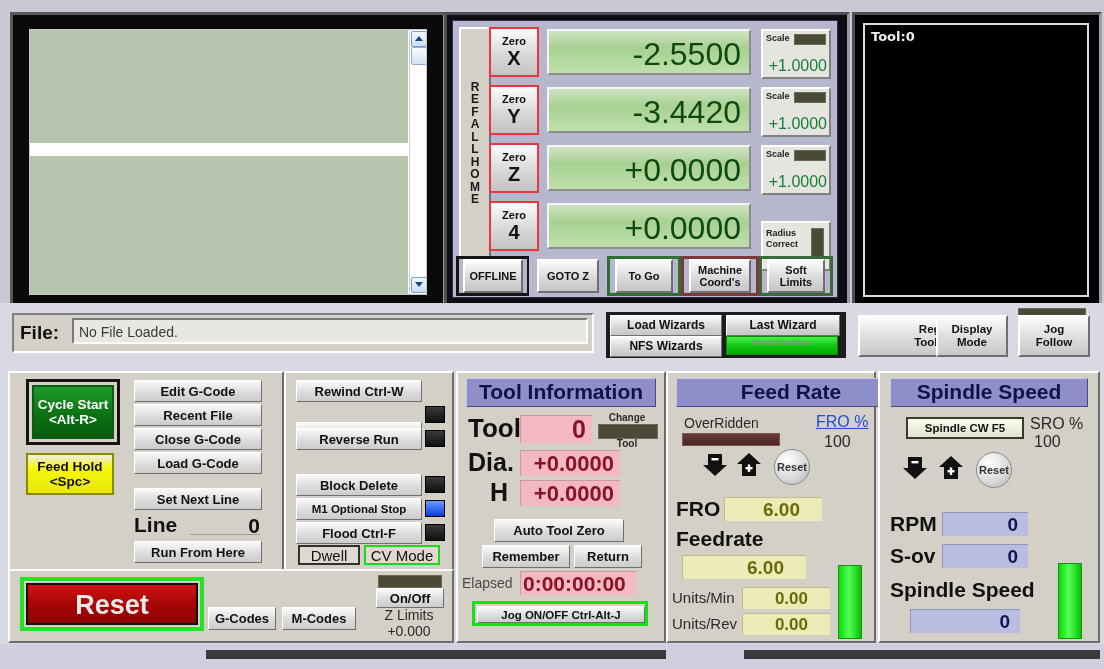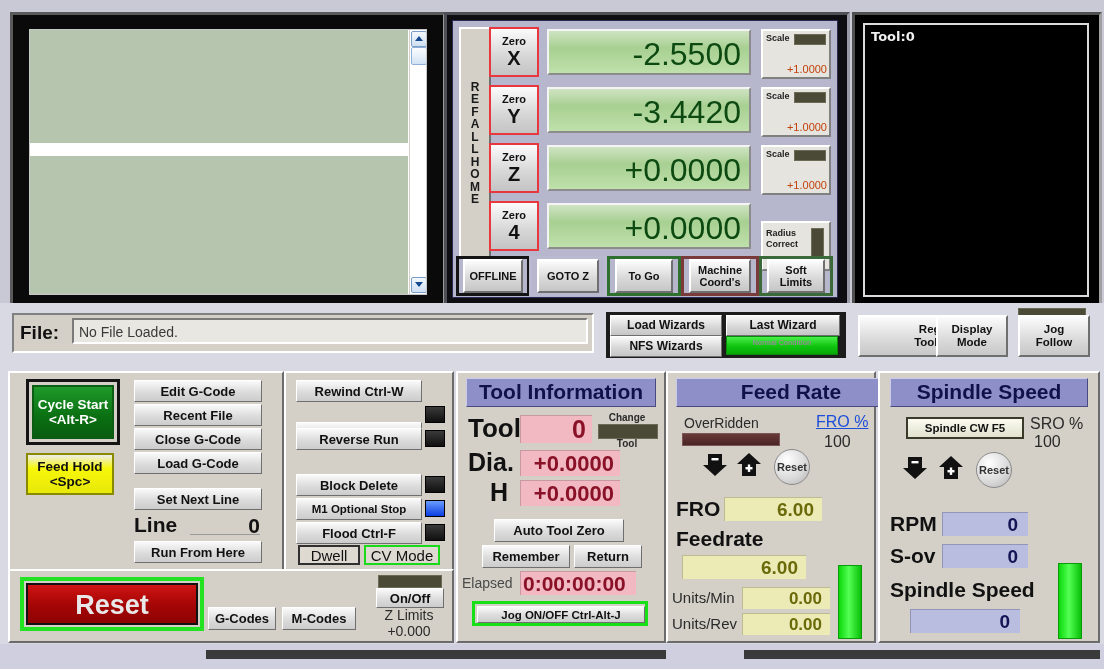--- a/index.html
+++ b/index.html
@@ -40,21 +40,21 @@
   .dro{position:absolute;left:58px;top:4px;width:204px;height:46px;
      background:linear-gradient(#cfe3c3,#a8d092 40%,#bfe0ab);
      border-top:2px solid #f4f4f4;border-left:2px solid #f4f4f4;border-right:2px solid #8c8c8c;border-bottom:2px solid #8c8c8c;
      color:#0d4a12;font-size:32px;font-weight:400;text-align:right;line-height:46px;padding-right:8px;box-sizing:border-box;
      font-family:"Liberation Sans",sans-serif;}
 
   .scalebox{position:absolute;left:272px;top:4px;width:66px;height:46px;background:#e6e4de;
      border-top:2px solid #fff;border-left:2px solid #fff;border-right:2px solid #808080;border-bottom:2px solid #808080;}
   .scalebox .slab{position:absolute;left:3px;top:2px;font-size:9px;font-weight:bold;color:#222;}
   .scalebox .sled{position:absolute;right:3px;top:3px;width:30px;height:9px;background:#4a4a36;border:1px solid #6a6a55;}
-  .scalebox .sval{position:absolute;right:2px;bottom:2px;font-size:11px;color:#c2410c;}
+  .scalebox .sval{position:absolute;right:2px;bottom:2px;font-size:16px;color:#15803d;}
 
   .radbox{position:absolute;left:272px;top:22px;width:66px;height:46px;background:#e6e4de;
      border-top:2px solid #fff;border-left:2px solid #fff;border-right:2px solid #808080;border-bottom:2px solid #808080;}
   .radbox .rl{position:absolute;left:3px;top:5px;font-size:9px;font-weight:bold;color:#222;line-height:11px;}
   .radbox .rled{position:absolute;right:5px;top:5px;width:11px;height:35px;background:#4a4a36;border:1px solid #6f6f58;}
 
   .modebar{position:absolute;left:6px;top:238px;width:370px;height:36px;}
   .mbtn{position:absolute;top:0;height:34px;background:linear-gradient(#fcfcfc,#dadada 55%,#c6c6c6);
      display:flex;flex-direction:column;align-items:center;justify-content:center;box-sizing:border-box;
      border-top:2px solid #ffffff;border-left:2px solid #ffffff;border-right:2px solid #6f6f6f;border-bottom:2px solid #6f6f6f;}
@@ -105,21 +105,21 @@
      font-weight:bold;color:#111;box-sizing:border-box;}
   .bigbtn span{line-height:15px;font-size:13.5px;}
 
   .led{position:absolute;width:18px;height:15px;background:linear-gradient(#3a3a3a,#101010);border:1px solid #000;}
   .led.blue{background:linear-gradient(#6a9cff,#0a3de0);}
 
   .kv{position:absolute;font-size:21px;font-weight:bold;color:#111;}
   .dro-pink{position:absolute;background:#f2b9c2;border-top:1px solid #c79aa2;border-left:1px solid #c79aa2;
      color:#8a1228;font-size:21px;font-weight:bold;text-align:right;padding-right:6px;box-sizing:border-box;}
   .dro-yellow{position:absolute;background:#ecebb6;border-top:1px solid #bdbc90;border-left:1px solid #bdbc90;
-     color:#6b6a0a;font-size:19px;font-weight:bold;text-align:right;padding-right:8px;box-sizing:border-box;}
+     color:#6b6a0a;font-size:19px;font-weight:bold;text-align:right;padding-right:22px;box-sizing:border-box;}
   .dro-blue{position:absolute;background:#b9bee0;border-top:1px solid #9196b8;border-left:1px solid #9196b8;
      color:#141455;font-size:19px;font-weight:bold;text-align:right;padding-right:10px;box-sizing:border-box;}
 
   .greenbar{position:absolute;width:22px;background:linear-gradient(90deg,#0bd90b,#54ff54 45%,#08c008);border:1px solid #0a9a0a;}
 
   .arrow-dn,.arrow-up{position:absolute;width:26px;height:26px;}
   .resetcircle{position:absolute;width:34px;height:34px;border-radius:50%;
      background:radial-gradient(circle at 35% 30%,#ffffff,#d8d8d8 60%,#b0b0b0);border:1px solid #8a8a8a;
      font-size:11px;font-weight:bold;color:#333;text-align:center;line-height:34px;}
 

